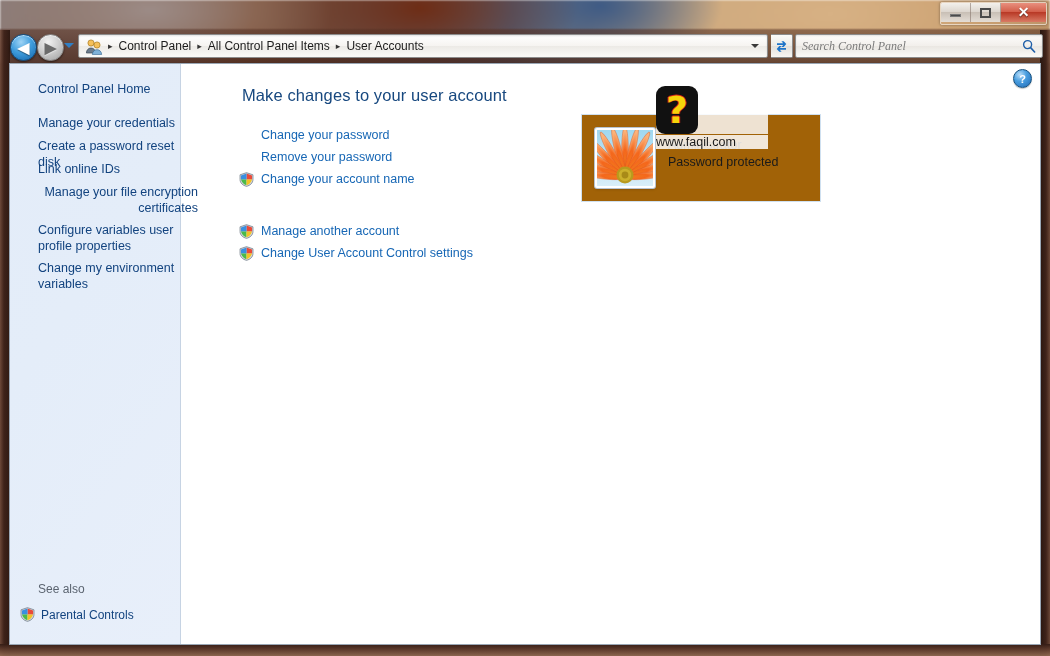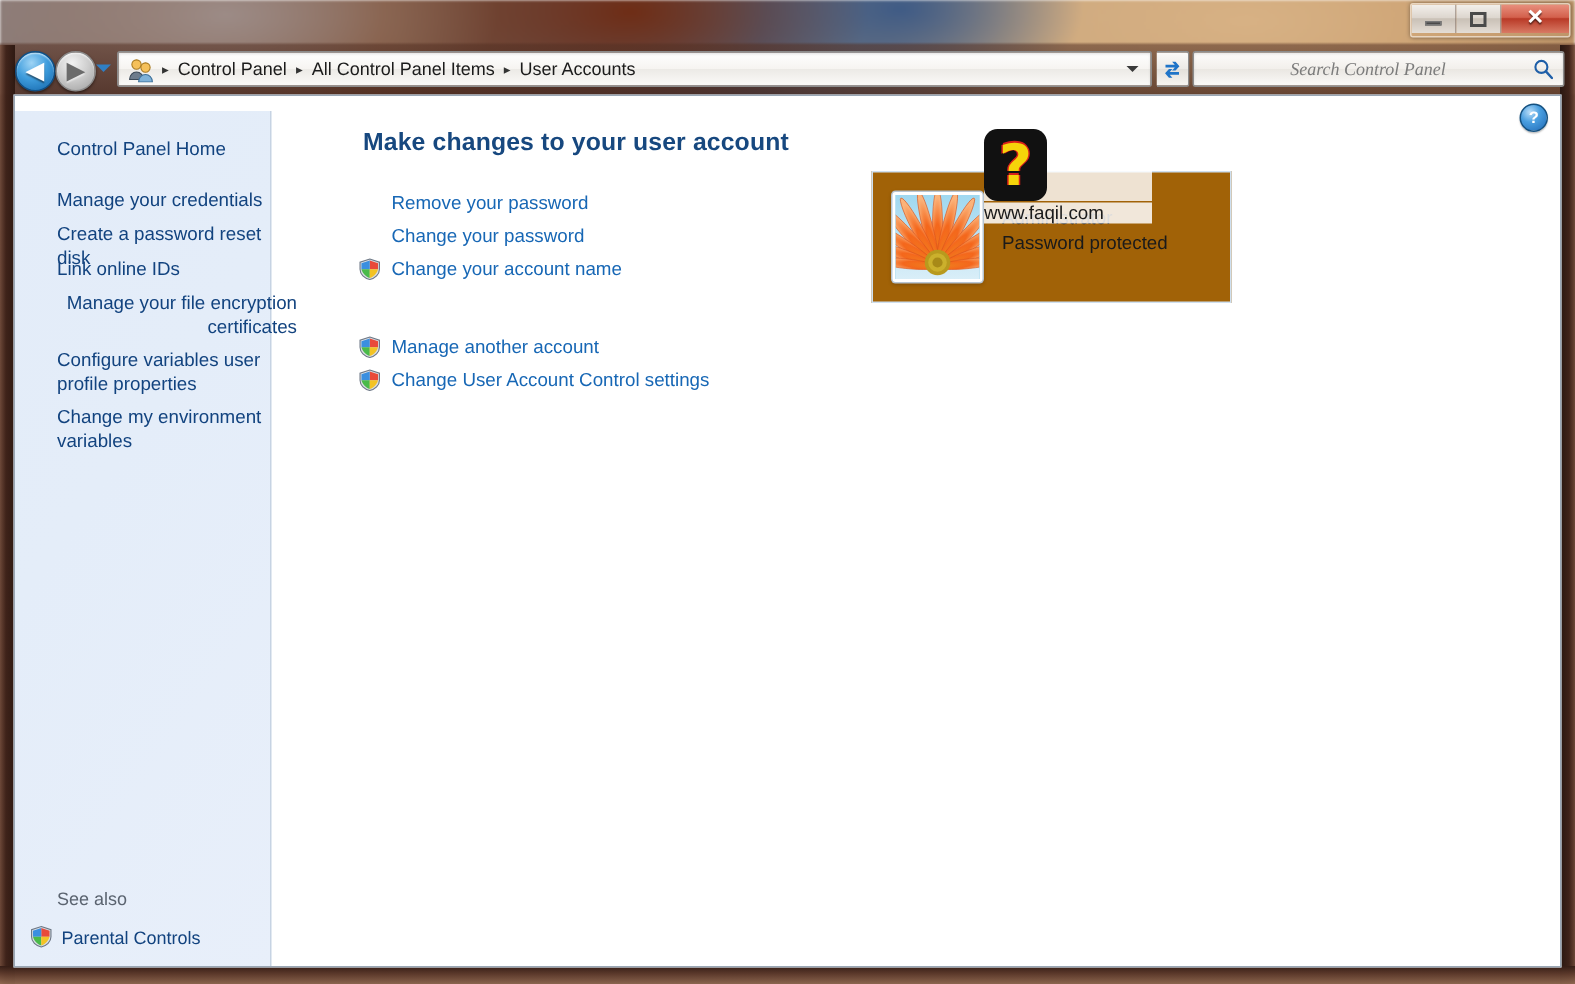--- a/index.html
+++ b/index.html
@@ -247,21 +247,20 @@
     align-items: center;
     padding: 0 6px;
     box-shadow: inset 0 1px 2px rgba(0,0,0,0.1);
   }
   .search-placeholder {
     font-size: 12px;
     color: #7b7b7b;
     font-style: italic;
     flex: 1;
     font-family: "Liberation Serif", serif;
-    text-align: center;
   }
 
   
   .client {
     position: absolute;
     left: 9px; top: 63px;
     width: 1032px;
     height: 582px;
     background: #ffffff;
     border: 1px solid #9aa7b5;
@@ -270,21 +269,20 @@
   }
 
   .sidebar {
     position: absolute;
     left: 0; top: 0;
     width: 171px;
     height: 580px;
     background: linear-gradient(125deg, #e3ecf9 0%, #e4edf9 40%, #e8effa 100%);
     border-right: 1px solid #c6d3e3;
     box-sizing: border-box;
-    margin-top: 10px;
   }
 
   .side-link {
     position: absolute;
     left: 28px;
     font-size: 12.5px;
     color: #12437f;
     line-height: 16px;
     width: 160px;
     cursor: pointer;
@@ -335,21 +333,21 @@
     justify-content: center;
     box-shadow: 0 1px 1px rgba(0,0,0,0.25);
     cursor: pointer;
   }
 
   .page-title {
     position: absolute;
     left: 33px; top: 22px;
     font-size: 16.5px;
     color: #17487f;
-    font-weight: bold;
+    font-weight: normal;
     letter-spacing: 0.1px;
   }
 
   .link-list {
     position: absolute;
     left: 30px;
     top: 60px;
     width: 440px;
   }
 
@@ -578,26 +576,26 @@
       <div class="content">
 
         <div class="help-btn">?</div>
 
         <div class="page-title">Make changes to your user account</div>
 
         <div class="link-list">
 
           <div class="link-row">
             <span class="shield-slot"></span>
-            <span class="link-text">Remove your password</span>
+            <span class="link-text">Change your password</span>
           </div>
 
           <div class="link-row">
             <span class="shield-slot"></span>
-            <span class="link-text">Change your password</span>
+            <span class="link-text">Remove your password</span>
           </div>
 
 
           <div class="link-row">
             <span class="shield-slot">
               <span class="shield">
                 <svg width="15" height="15" viewBox="0 0 16 16">
                   <path d="M8 0.7 L14.9 3 V8 C14.9 11.7 11.8 14.4 8 15.3 C4.2 14.4 1.1 11.7 1.1 8 V3 Z" fill="#d9dde2" stroke="#6d7886" stroke-width="0.8"></path>
                   <path d="M8 1.7 L13.9 3.7 V8 H8 Z" fill="#e94a3a"></path>
                   <path d="M8 1.7 L2.1 3.7 V8 H8 Z" fill="#3a8fe0"></path>

